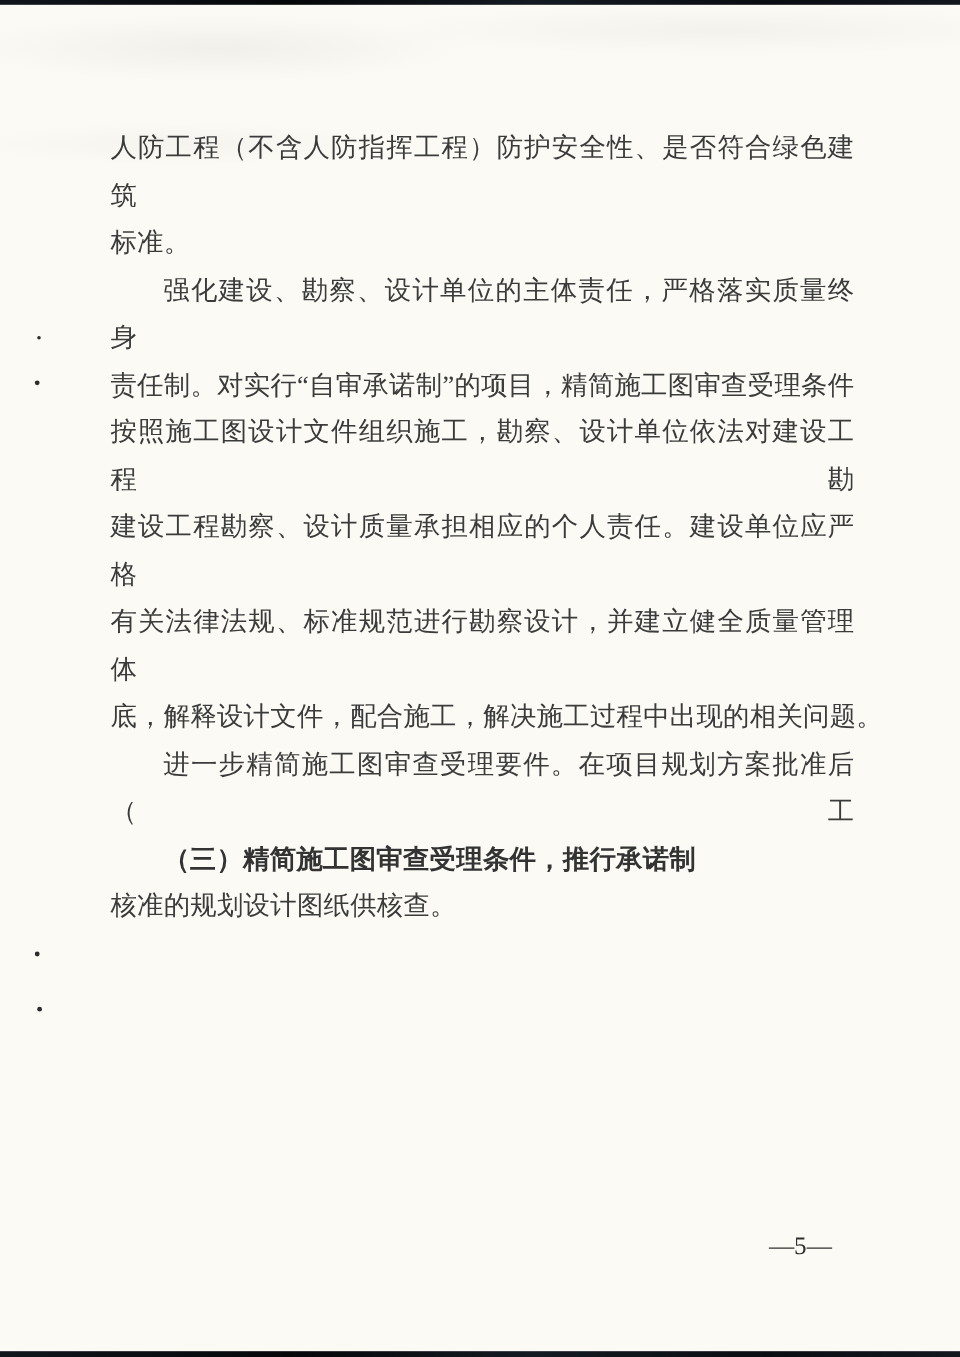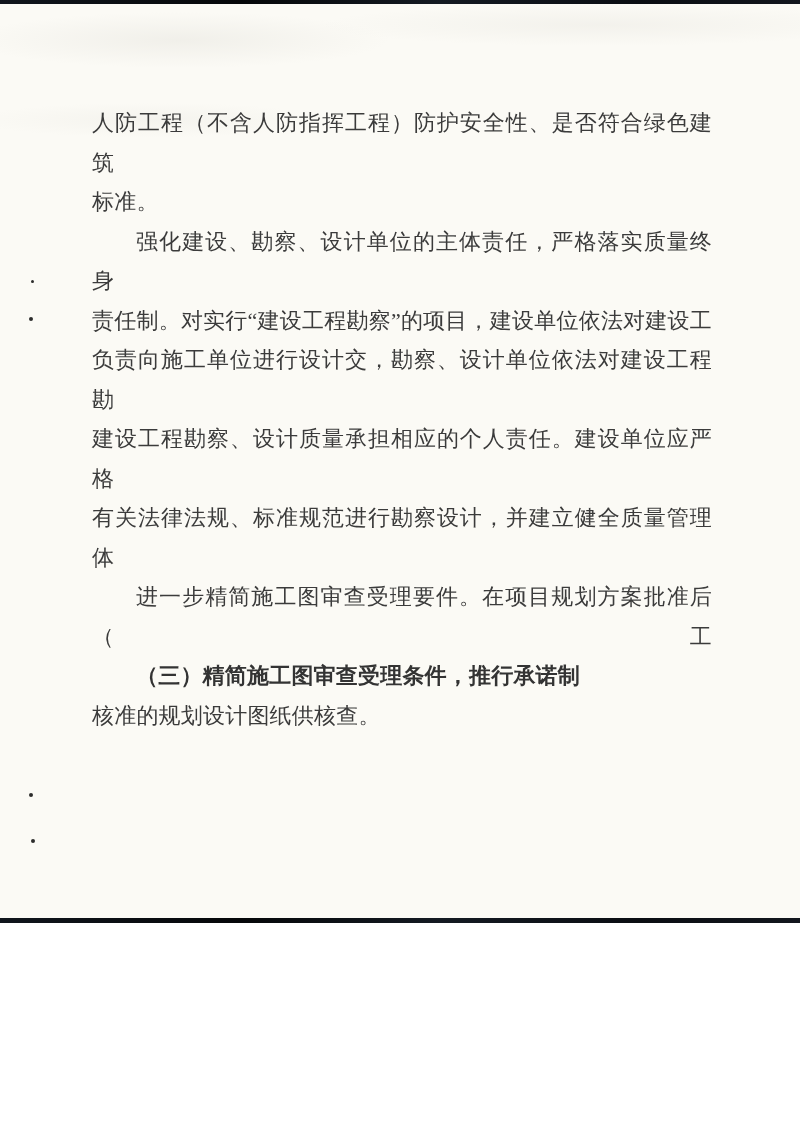--- a/index.html
+++ b/index.html
@@ -2,21 +2,21 @@
 <html lang="zh"><head>
 <meta charset="utf-8">
 <style>
   html, body {
     margin: 0;
     padding: 0;
   }
   .page {
     position: relative;
     width: 800px;
-    height: 923px;
+    height: 1131px;
     background-color: #fbfaf5;
     background-image:
       radial-gradient(ellipse 300px 40px at 180px 40px, rgba(210,208,200,0.25), rgba(210,208,200,0) 70%),
       radial-gradient(ellipse 400px 30px at 600px 25px, rgba(210,208,200,0.2), rgba(210,208,200,0) 70%),
       radial-gradient(ellipse 250px 25px at 150px 120px, rgba(215,213,205,0.18), rgba(215,213,205,0) 70%);
     overflow: hidden;
     font-family: "Liberation Serif", "DejaVu Serif", serif;
   }
   .scan-edge {
     position: absolute;
@@ -72,24 +72,25 @@
 </head>
 <body>
 
 <div class="page">
   <div class="scan-edge top"></div>
 
   <div class="text-block">
       <div class="line full">人防工程（不含人防指挥工程）防护安全性、是否符合绿色建筑</div>
       <div class="line">标准。</div>
       <div class="line indent full">强化建设、勘察、设计单位的主体责任，严格落实质量终身</div>
-      <div class="line full">责任制。对实行“建设工程勘察”的项目，建设单位依法对建设工</div>
-      <div class="line full">负责向施工单位进行设计交，勘察、设计单位依法对建设工程勘</div>
+      <div class="line full">责任制。对实行“自审承诺制”的项目，精简施工图审查受理条件</div>
+      <div class="line full">按照施工图设计文件组织施工，勘察、设计单位依法对建设工程勘</div>
       <div class="line full">建设工程勘察、设计质量承担相应的个人责任。建设单位应严格</div>
       <div class="line full">有关法律法规、标准规范进行勘察设计，并建立健全质量管理体</div>
+      <div class="line">底，解释设计文件，配合施工，解决施工过程中出现的相关问题。</div>
       <div class="line indent full">进一步精简施工图审查受理要件。在项目规划方案批准后（工</div>
       <div class="line heading indent">（三）精简施工图审查受理条件，推行承诺制</div>
       <div class="line">核准的规划设计图纸供核查。</div>
     </div>
 
   <div class="margin-dot" style="left:31px; top:280px; width:3px; height:3px;"></div>
   <div class="margin-dot" style="left:29px; top:317px; width:4px; height:4px;"></div>
   <div class="margin-dot" style="left:29px; top:793px; width:4px; height:4px;"></div>
   <div class="margin-dot" style="left:31px; top:839px; width:4px; height:4px;"></div>
 

